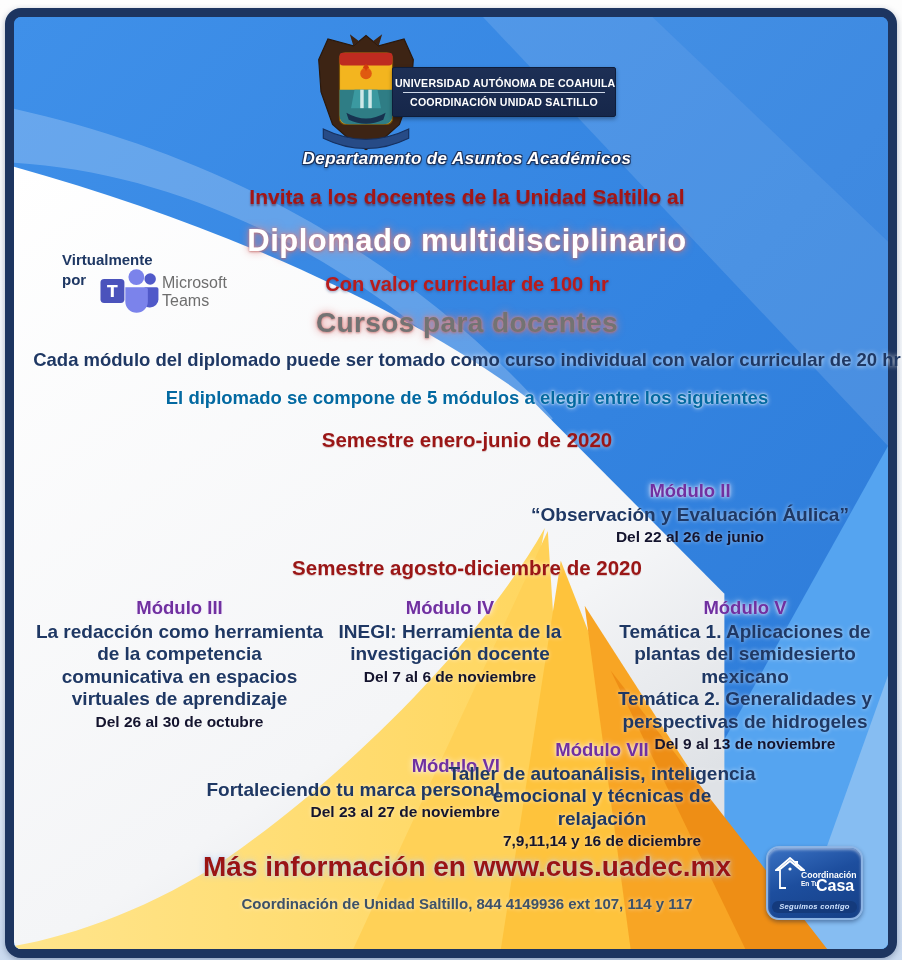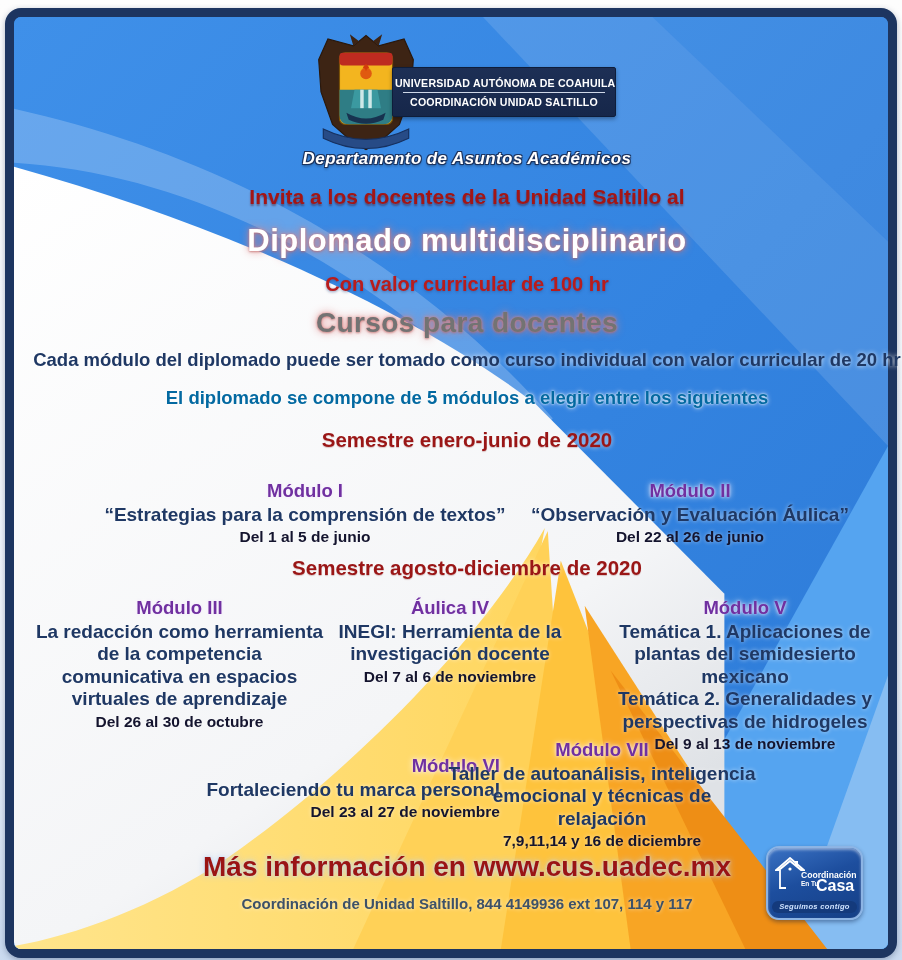--- a/index.html
+++ b/index.html
@@ -185,52 +185,61 @@
     <div class="ln">UNIVERSIDAD AUTÓNOMA DE COAHUILA</div>
     <div class="sep"></div>
     <div class="ln">COORDINACIÓN UNIDAD SALTILLO</div>
   </div>
 
   <div class="abs ctr dept">Departamento de Asuntos Académicos</div>
   <div class="abs ctr maintitle">Diplomado multidisciplinario</div>
   <div class="abs ctr invite">Invita a los docentes de la Unidad Saltillo al</div>
   <div class="abs ctr curricular">Con valor curricular de 100 hr</div>
 
+  <div class="teams">
+    <div class="vtxt">Virtualmente
+por</div>
+    <svg class="tlogo" width="62" height="46" viewBox="0 0 66 50">
+      <circle cx="56" cy="13" r="6.2" fill="#5059c9"></circle>
+      <path d="M50,22 h13 a2,2 0 0 1 2,2 v11 a9,9 0 0 1 -9,9 h-1 a8,8 0 0 1 -5,-2 Z" fill="#5059c9"></path>
+      <circle cx="41" cy="11" r="8.6" fill="#7b83eb"></circle>
+      <path d="M29,22 h22 a2.5,2.5 0 0 1 2.5,2.5 v13 a12,12 0 0 1 -24.5,0 Z" fill="#7b83eb"></path>
+      <rect x="2" y="13" width="26" height="26" rx="4" fill="#4b53bc"></rect>
+      <text x="15" y="33" text-anchor="middle" font-family="DejaVu Sans,sans-serif" font-size="17" font-weight="bold" fill="#ffffff">T</text>
+    </svg>
+    <div class="mslabel">Microsoft
+Teams</div>
+  </div>
 
   <div class="abs ctr courses">Cursos para docentes</div>
   <div class="abs ctr note1">Cada módulo del diplomado puede ser tomado como curso individual con valor curricular de 20 hr</div>
   <div class="abs ctr note2">El diplomado se compone de 5 módulos a elegir entre los siguientes</div>
 
   <div class="abs ctr semester" style="top:424px;">Semestre enero-junio de 2020</div>
 
-  <div class="module" style="left:55px; top:476px; width:500px;">
-    <div class="mname">Módulo I</div>
-    <div class="mtitle">“Estrategias para la comprensión de textos”</div>
-    <div class="mdate">Del 1 al 5 de junio</div>
-  </div>
 
   <div class="module" style="left:525px; top:476px; width:330px;">
     <div class="mname">Módulo II</div>
     <div class="mtitle">“Observación y Evaluación Áulica”</div>
     <div class="mdate">Del 22 al 26 de junio</div>
   </div>
 
   <div class="abs ctr semester" style="top:552px;">Semestre agosto-diciembre de 2020</div>
 
   <div class="module" style="left:22px; top:593px; width:315px;">
     <div class="mname">Módulo III</div>
     <div class="mtitle">La redacción como herramienta
 de la competencia
 comunicativa en espacios
 virtuales de aprendizaje</div>
     <div class="mdate">Del 26 al 30 de octubre</div>
   </div>
 
   <div class="module" style="left:325px; top:593px; width:250px;">
-    <div class="mname">Áulica IV</div>
+    <div class="mname">Módulo IV</div>
     <div class="mtitle">INEGI: Herramienta de la
 investigación docente</div>
     <div class="mdate">Del 7 al 6 de noviembre</div>
   </div>
 
   <div class="module" style="left:595px; top:593px; width:300px;">
     <div class="mname">Módulo V</div>
     <div class="mtitle">Temática 1. Aplicaciones de
 plantas del semidesierto
 mexicano

